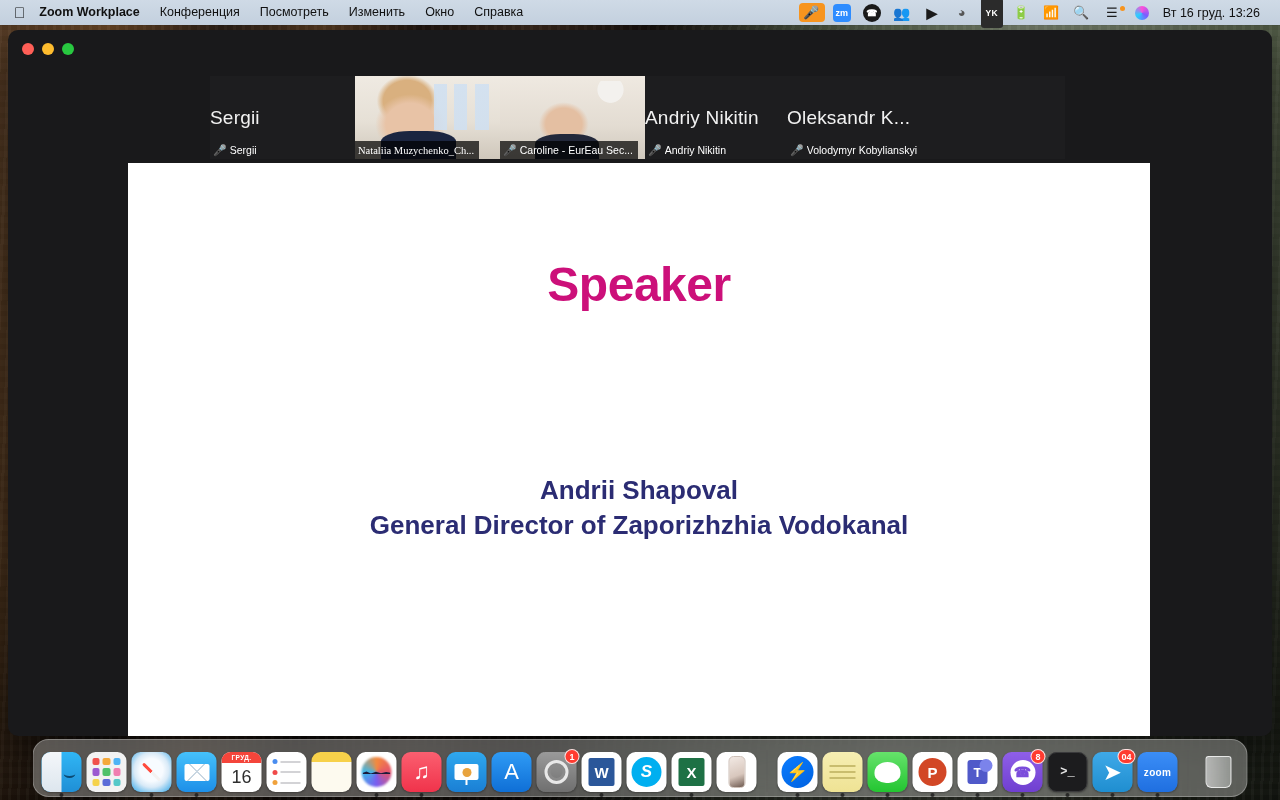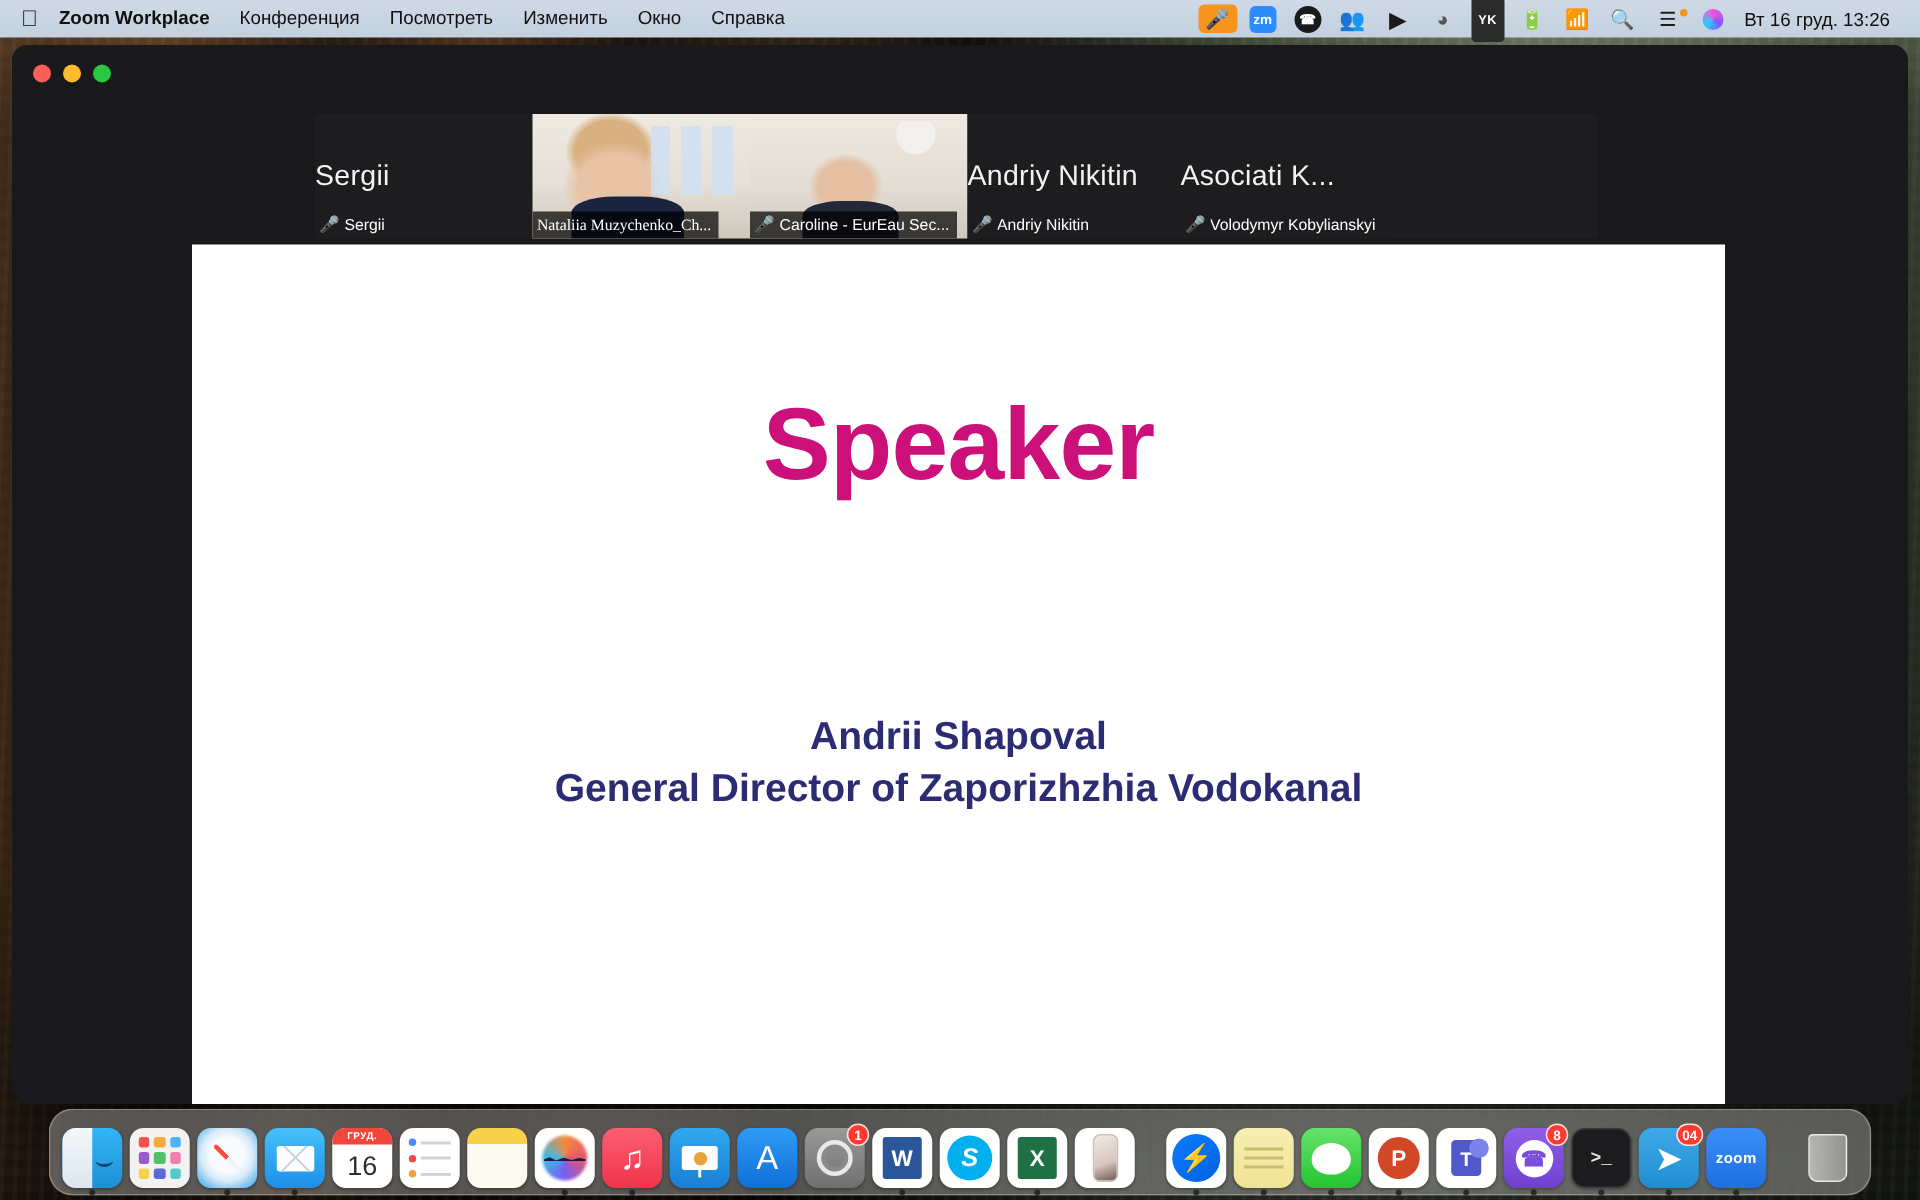--- a/index.html
+++ b/index.html
@@ -129,21 +129,21 @@
   .cam-c .torso{ position:absolute; left:18%; bottom:0; width:64%; height:22%;
       background:#2e3a33; border-radius:40% 40% 0 0; }
 
   
   #slide{
     position:absolute; left:120px; top:133px; width:1022px; height:573px;
     background:#ffffff; overflow:hidden;
   }
   #slide-title{
     position:absolute; left:0; right:0; top:94px; text-align:center;
-    font-size:68px; font-weight:bold; letter-spacing:-0.5px;
+    font-size:48px; font-weight:bold; letter-spacing:-0.5px;
   }
   #slide-subblock{
     position:absolute; left:0; right:0; top:310px; text-align:center;
     font-size:26px; font-weight:bold; line-height:1.33;
   }
   #slide-subblock div{ white-space:nowrap; }
 
   
   #dock{
     position:absolute; left:50%; transform:translateX(-50%);
@@ -350,21 +350,21 @@
 
     <div class="tile avatar-tile" style="width:142px">
       <div class="bigname">Andriy Nikitin</div>
       <div class="namebar">
         <span class="mic-muted" style="color: rgb(232, 57, 44);">🎤</span>
         <span class="lbl">Andriy Nikitin</span>
       </div>
     </div>
 
     <div class="tile avatar-tile" style="width:145px">
-      <div class="bigname">Asociati K...</div>
+      <div class="bigname">Oleksandr K...</div>
       <div class="namebar">
         <span class="mic-muted" style="color: rgb(232, 57, 44);">🎤</span>
         <span class="lbl">Volodymyr Kobylianskyi</span>
       </div>
     </div>
   </div>
 
   <div id="slide" style="background: rgb(255, 255, 255);">
     <div id="slide-title" style="color: rgb(204, 16, 122);">Speaker</div>
     <div id="slide-subblock" style="color: rgb(43, 44, 115);">

